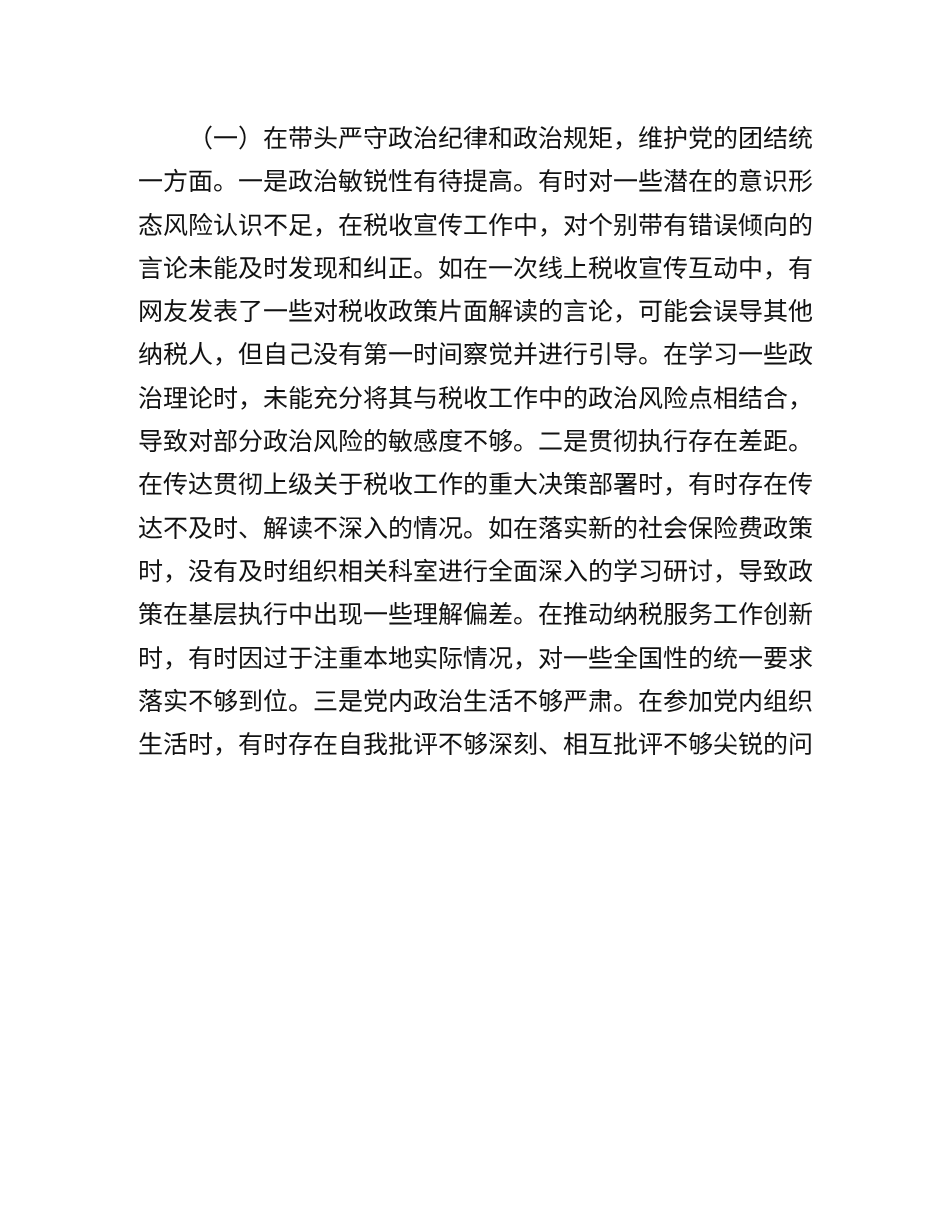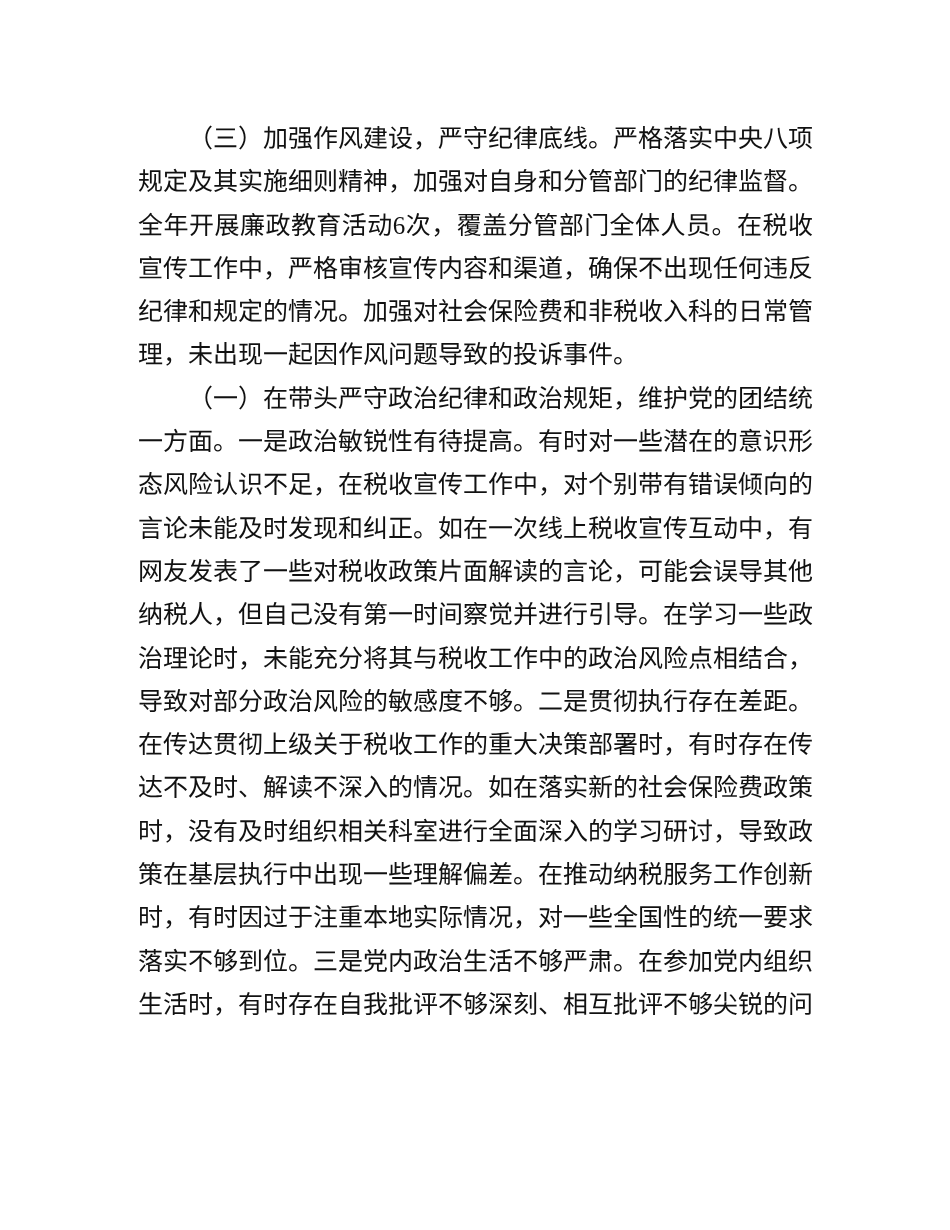--- a/index.html
+++ b/index.html
@@ -35,15 +35,14 @@
   }
   .doc-page p.section-heading {
     margin-top: 9px;
     margin-bottom: 10px;
   }
 </style>
 </head>
 <body>
 
 <div class="doc-page">
-  <p>（三）加强作风建设，严守纪律底线。严格落实中央八项规定及其实施细则精神，加强对自身和分管部门的纪律监督。全年开展廉政教育活动6次，覆盖分管部门全体人员。在税收宣传工作中，严格审核宣传内容和渠道，确保不出现任何违反纪律和规定的情况。加强对社会保险费和非税收入科的日常管理，未出现一起因作风问题导致的投诉事件。</p>
   <p>（一）在带头严守政治纪律和政治规矩，维护党的团结统一方面。一是政治敏锐性有待提高。有时对一些潜在的意识形态风险认识不足，在税收宣传工作中，对个别带有错误倾向的言论未能及时发现和纠正。如在一次线上税收宣传互动中，有网友发表了一些对税收政策片面解读的言论，可能会误导其他纳税人，但自己没有第一时间察觉并进行引导。在学习一些政治理论时，未能充分将其与税收工作中的政治风险点相结合，导致对部分政治风险的敏感度不够。二是贯彻执行存在差距。在传达贯彻上级关于税收工作的重大决策部署时，有时存在传达不及时、解读不深入的情况。如在落实新的社会保险费政策时，没有及时组织相关科室进行全面深入的学习研讨，导致政策在基层执行中出现一些理解偏差。在推动纳税服务工作创新时，有时因过于注重本地实际情况，对一些全国性的统一要求落实不够到位。三是党内政治生活不够严肃。在参加党内组织生活时，有时存在自我批评不够深刻、相互批评不够尖锐的问</p>
 </div>
 
 </body></html>

